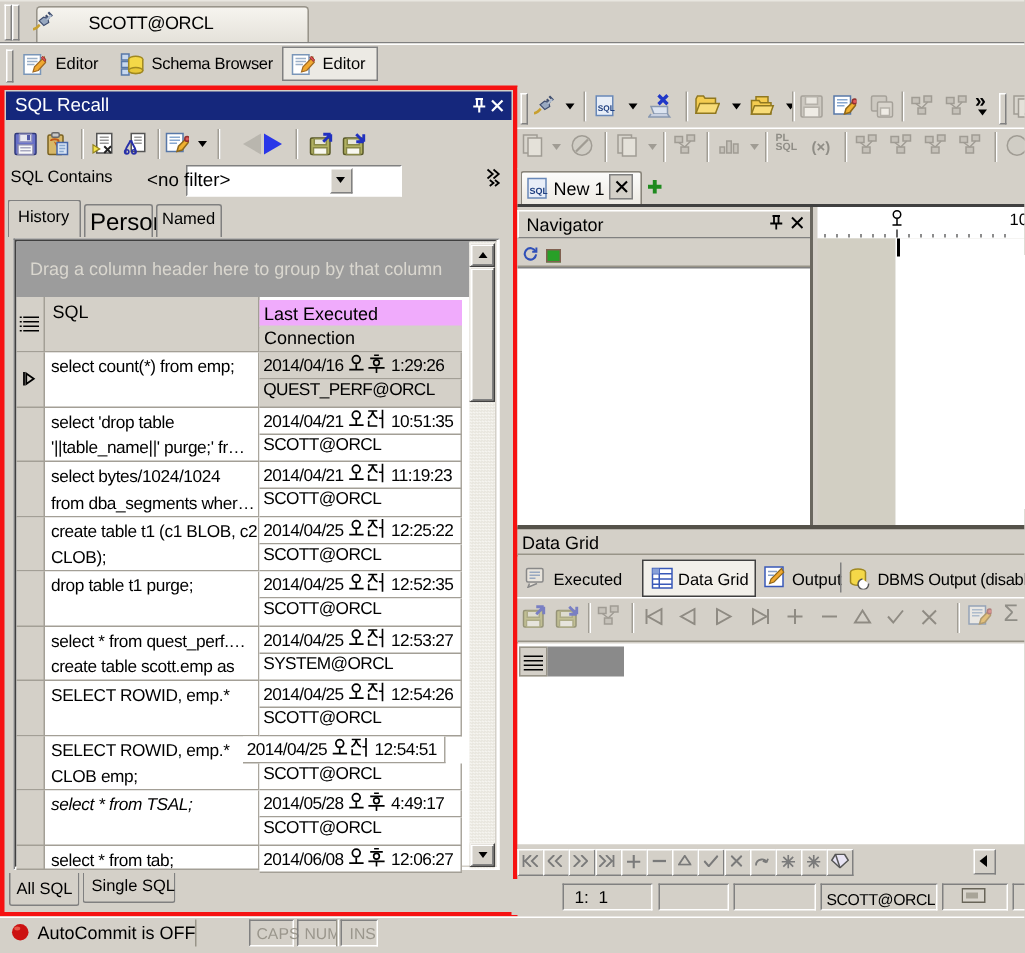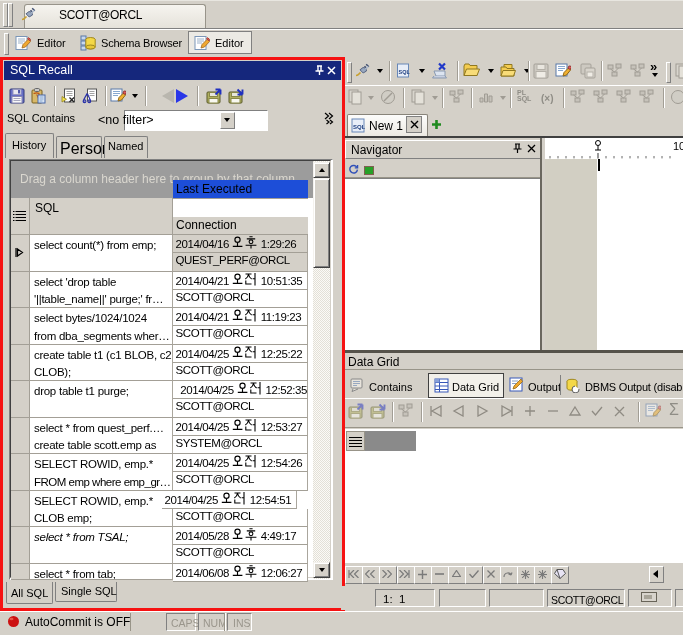--- a/index.html
+++ b/index.html
@@ -234,21 +234,21 @@
 
 <div class="ab" style="left:11px;top:161px;width:302px;height:37px;background:#9c9c9c;"></div>
 <div class="ab" style="left:20px;top:172px;font-size:12px;color:#dad7cf;">Drag a column header here to group by that column</div>
 
 <div class="ab ind" style="left:11px;top:198px;width:19px;height:37px;">
     <svg width="13" height="12" viewBox="0 0 13 12" style="position:absolute;left:2px;top:12px">
       <path d="M0 1.5 h13 M0 4.5 h13 M0 7.5 h13 M0 10.5 h13" stroke="#000" stroke-width="1.1" stroke-dasharray="1.5 1 20 0"></path>
     </svg>
   </div>
 <div class="ab" style="left:30px;top:198px;width:143px;height:37px;background:#d4d0c8;border-right:1px solid #a39f96;border-bottom:1px solid #a39f96;box-sizing:border-box;padding:3px 0 0 5px;font-size:12px;">SQL</div>
-<div class="ab" style="left:173px;top:180px;width:135px;height:19px;background:#1d4ed8;border-bottom:1px solid #a39f96;box-sizing:border-box;padding:2px 0 0 3px;font-size:12px;">Last Executed</div>
+<div class="ab" style="left:173px;top:200px;width:135px;height:19px;background:#f0abfc;border-bottom:1px solid #a39f96;box-sizing:border-box;padding:2px 0 0 3px;font-size:12px;">Last Executed</div>
 <div class="ab" style="left:173px;top:217px;width:135px;height:18px;background:#d4d0c8;border-bottom:1px solid #a39f96;box-sizing:border-box;padding:1px 0 0 3px;font-size:12px;">Connection</div>
 <div class="ab ind" style="left:11px;top:235.0px;width:19px;height:36.5px;">
     <svg width="9" height="11" viewBox="0 0 9 11" style="position:absolute;left:4px;top:50%;margin-top:-5.5px">
       <path d="M1 1 V10 M2.5 2 L7.5 5.5 L2.5 9 Z" fill="none" stroke="#000" stroke-width="1.2"></path>
     </svg>
   </div>
 <div class="ab sqlcell" style="left:30px;top:235.0px;width:143px;height:36.5px;">
     <div class="sl">select count(*) from emp;</div>
   </div>
 <div class="ab tscell" style="left:173px;top:235.0px;width:135px;height:18.0px;background:#d4d0c8;">2014/04/16 <svg class="ko" width="26" height="13" viewBox="0 0 26 13">
@@ -291,21 +291,21 @@
       <use href="#k-o"></use>
       <g transform="translate(13,0)">
         <use href="#k-jeon"></use>
       </g>
     </svg> 12:25:22</div>
 <div class="ab tscell" style="left:173px;top:362.5px;width:135px;height:18.5px;">SCOTT@ORCL</div>
 <div class="ab ind" style="left:11px;top:381.0px;width:19px;height:36.5px;"></div>
 <div class="ab sqlcell" style="left:30px;top:381.0px;width:143px;height:36.5px;">
     <div class="sl">drop table t1 purge;</div>
   </div>
-<div class="ab tscell" style="left:173px;top:381.0px;width:135px;height:18.0px;text-align:right;">2014/04/25 <svg class="ko" width="26" height="13" viewBox="0 0 26 13">
+<div class="ab tscell" style="left:173px;top:381.0px;width:135px;height:18.0px;">2014/04/25 <svg class="ko" width="26" height="13" viewBox="0 0 26 13">
       <use href="#k-o"></use>
       <g transform="translate(13,0)">
         <use href="#k-jeon"></use>
       </g>
     </svg> 12:52:35</div>
 <div class="ab tscell" style="left:173px;top:399.0px;width:135px;height:18.5px;">SCOTT@ORCL</div>
 <div class="ab ind" style="left:11px;top:417.5px;width:19px;height:36.5px;"></div>
 <div class="ab sqlcell" style="left:30px;top:417.5px;width:143px;height:36.5px;">
     <div class="sl">select * from quest_perf.…</div>
     <div class="sl">create table scott.emp as</div>
@@ -313,21 +313,20 @@
 <div class="ab tscell" style="left:173px;top:417.5px;width:135px;height:18.0px;">2014/04/25 <svg class="ko" width="26" height="13" viewBox="0 0 26 13">
       <use href="#k-o"></use>
       <g transform="translate(13,0)">
         <use href="#k-jeon"></use>
       </g>
     </svg> 12:53:27</div>
 <div class="ab tscell" style="left:173px;top:435.5px;width:135px;height:18.5px;">SYSTEM@ORCL</div>
 <div class="ab ind" style="left:11px;top:454.0px;width:19px;height:36.5px;"></div>
 <div class="ab sqlcell" style="left:30px;top:454.0px;width:143px;height:36.5px;">
     <div class="sl">SELECT ROWID, emp.*</div>
-    <div class="sl"><span class="sl2">FROM emp where emp_gr…</span></div>
   </div>
 <div class="ab tscell" style="left:173px;top:454.0px;width:135px;height:18.0px;">2014/04/25 <svg class="ko" width="26" height="13" viewBox="0 0 26 13">
       <use href="#k-o"></use>
       <g transform="translate(13,0)">
         <use href="#k-jeon"></use>
       </g>
     </svg> 12:54:26</div>
 <div class="ab tscell" style="left:173px;top:472.0px;width:135px;height:18.5px;">SCOTT@ORCL</div>
 <div class="ab ind" style="left:11px;top:490.5px;width:19px;height:36.5px;"></div>
 <div class="ab sqlcell" style="left:30px;top:490.5px;width:143px;height:36.5px;">
@@ -527,21 +526,21 @@
 <div class="ab" style="left:598px;top:159px;width:1.5px;height:12px;background:#000;"></div>
 
 <div class="ab" style="left:345px;top:350px;width:338px;height:2.5px;background:#55524a;"></div>
 <div class="ab" style="left:345px;top:352.5px;width:338px;height:17.5px;background:#d4d0c8;border-bottom:1px solid #989488;box-sizing:border-box;padding:2px 0 0 3px;font-size:12px;">Data Grid</div>
 <div class="ab" style="left:345px;top:371px;width:338px;height:27px;background:#d4d0c8;"></div>
 <svg class="ab" style="left:350px;top:377px" width="15" height="15" viewBox="0 0 15 15">
     <rect x="1" y="2" width="11" height="9" rx="1" fill="#e8e4dc" stroke="#888"></rect>
     <path d="M3 12 l-1 2.5 6 -2.5" fill="#e8e4dc" stroke="#888"></path>
     <path d="M3 4.5 h7 M3 6.5 h7 M3 8.5 h4" stroke="#98a8c0"></path>
   </svg>
-<div class="ab" style="left:369px;top:381px;font-size:11px;">Contains</div>
+<div class="ab" style="left:369px;top:381px;font-size:11px;">Executed</div>
 <div class="ab" style="left:428px;top:373px;width:76px;height:25px;background:#f2f0ea;border:1.5px solid #404040;box-sizing:border-box;"></div>
 <svg class="ab" style="left:434px;top:378px" width="15" height="15" viewBox="0 0 15 15">
     <rect x="1" y="1" width="13" height="13" fill="#fff" stroke="#3858b8"></rect>
     <path d="M1 4.5 h13 M5.5 1 v13 M1 8 h13 M1 11.5 h13" stroke="#3858b8"></path>
     <rect x="1" y="1" width="4.5" height="3.5" fill="#88a0d8"></rect>
   </svg>
 <div class="ab" style="left:452px;top:381px;font-size:11px;">Data Grid</div>
 <svg class="ab" style="left:509px;top:377px" width="15" height="15" viewBox="0 0 15 15">
     <rect x="1" y="1" width="12" height="13" fill="#fff" stroke="#3858b8"></rect>
     <path d="M12 2 L5 9 L4 12 L7 11 L13.5 4.5 Z" fill="#f0a830" stroke="#906818" stroke-width="0.8"></path>

